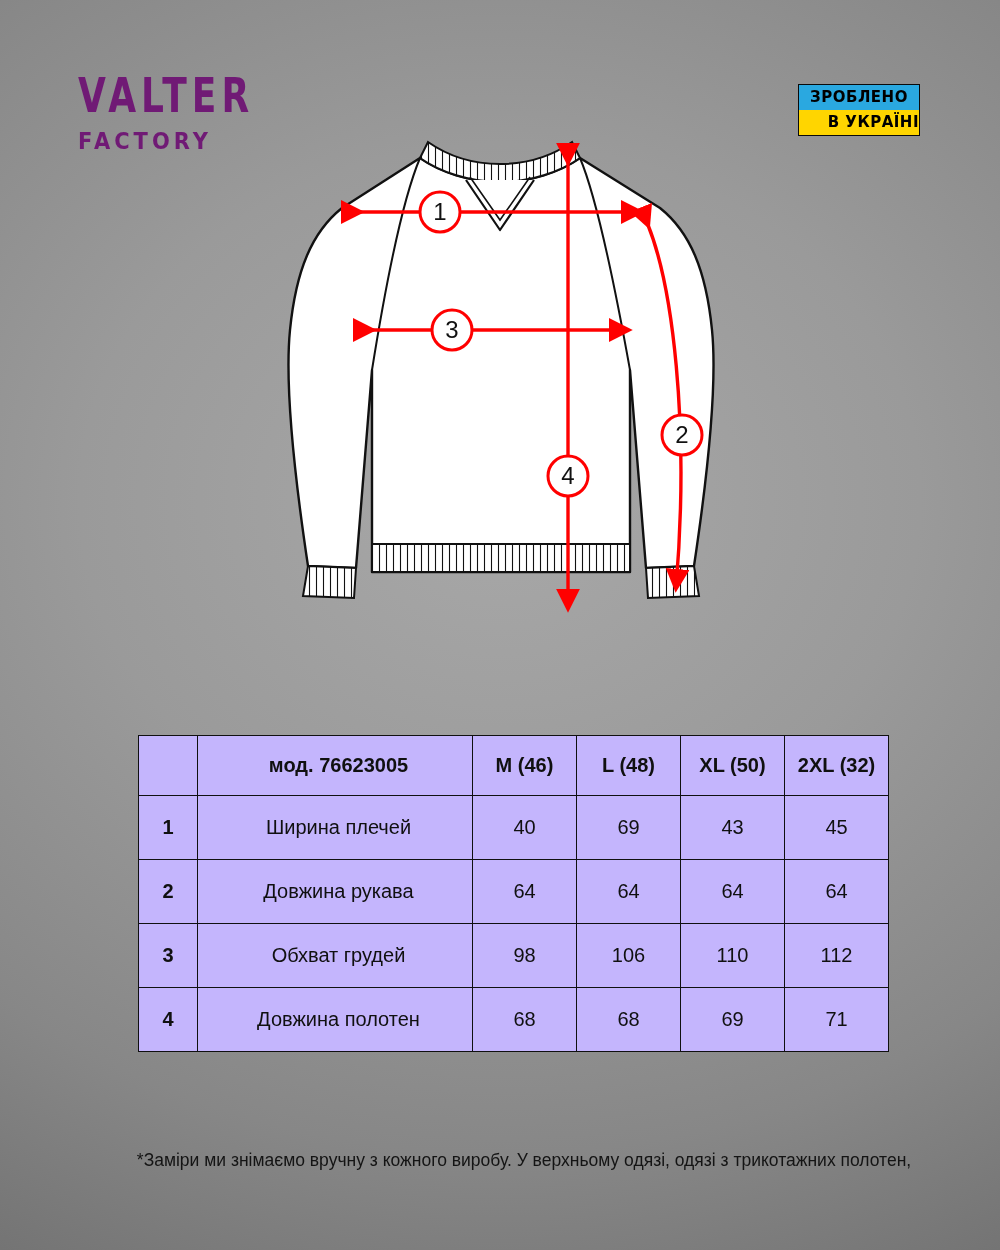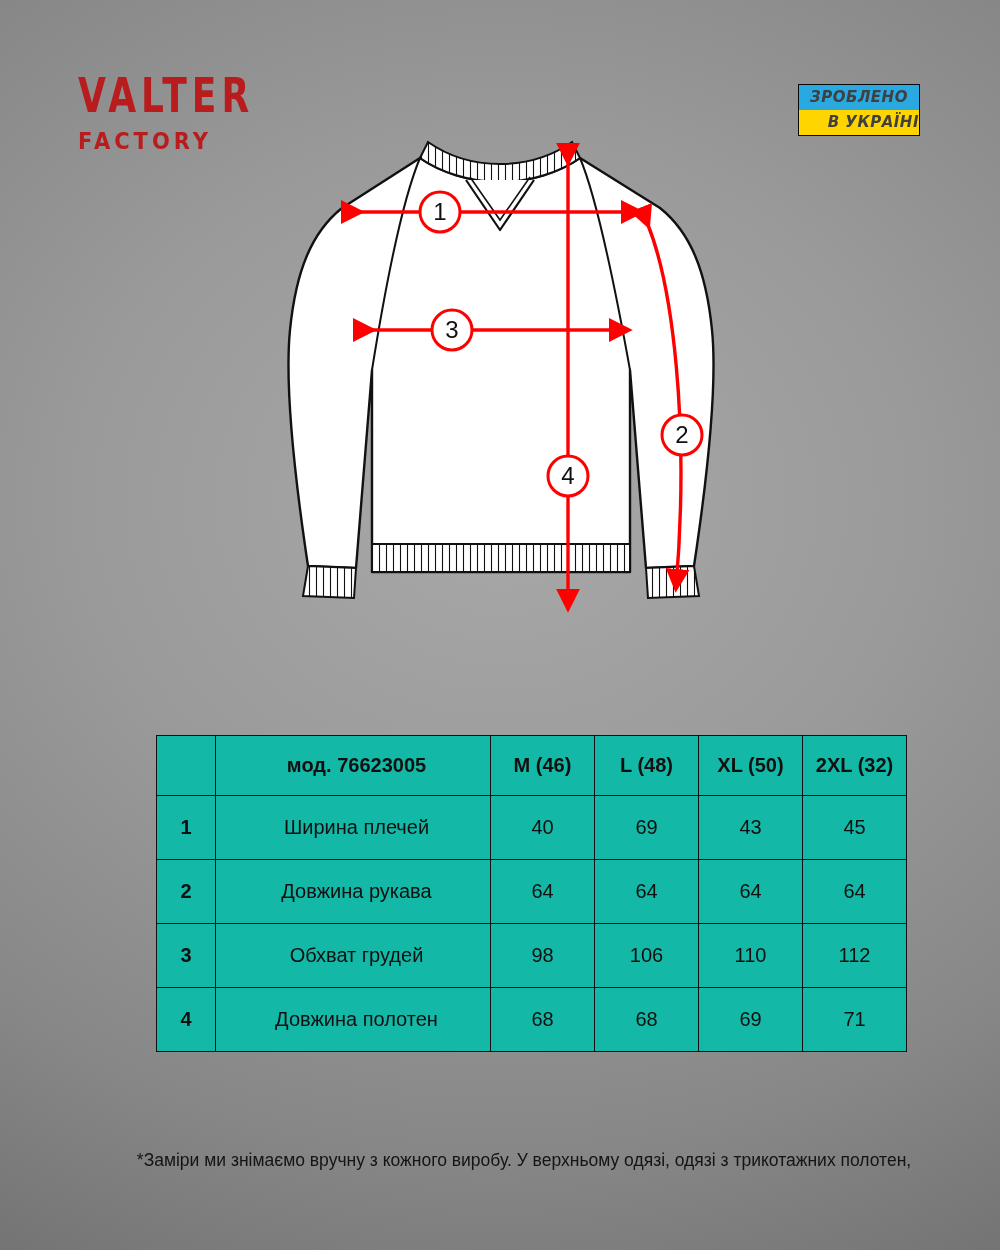--- a/index.html
+++ b/index.html
@@ -13,21 +13,21 @@
     background: radial-gradient(ellipse 140% 95% at 50% 40%, #a8a8a8 0%, #9a9a9a 30%, #878787 55%, #6e6e6e 78%, #5e5e5e 100%);
     overflow: hidden;
     position: relative;
   }
 
   
   .brand {
     position: absolute;
     left: 78px;
     top: 72px;
-    color: #b91c1c;
+    color: #701a75;
   }
   .brand-main {
     font-size: 40px;
     font-weight: bold;
     letter-spacing: 5px;
     font-family: "DejaVu Sans", sans-serif;
     line-height: 1;
     font-stretch: condensed;
     transform: scaleY(1.18);
     transform-origin: left top;
@@ -49,22 +49,21 @@
     width: 120px;
     border: 1px solid #0a0a0a;
   }
   .madein-top, .madein-bottom {
     text-align: center;
     font-size: 15px;
     font-weight: bold;
     font-family: "DejaVu Sans", sans-serif;
     letter-spacing: 0.5px;
     padding: 3px 0 4px;
-    color: #404040;
-    font-style: italic;
+    color: #000000;
   }
   .madein-top { background: #2aa8e0; }
   .madein-bottom { background: #ffd500; text-align: right; }
 
   
   .illustration {
     position: absolute;
     left: 0;
     top: 120px;
     width: 1000px;
@@ -74,23 +73,22 @@
   
   .table-wrap {
     position: absolute;
     left: 138px;
     top: 735px;
     width: 725px;
   }
   table.size-table {
     border-collapse: collapse;
     width: 100%;
-    background: #14b8a6;
+    background: #c4b5fd;
     table-layout: fixed;
-    margin-left: 18px;
   }
   table.size-table th,
   table.size-table td {
     border: 1px solid #101010;
     color: #101010;
     font-size: 20px;
     text-align: center;
     height: 61px;
     font-family: "Liberation Sans", sans-serif;
   }

